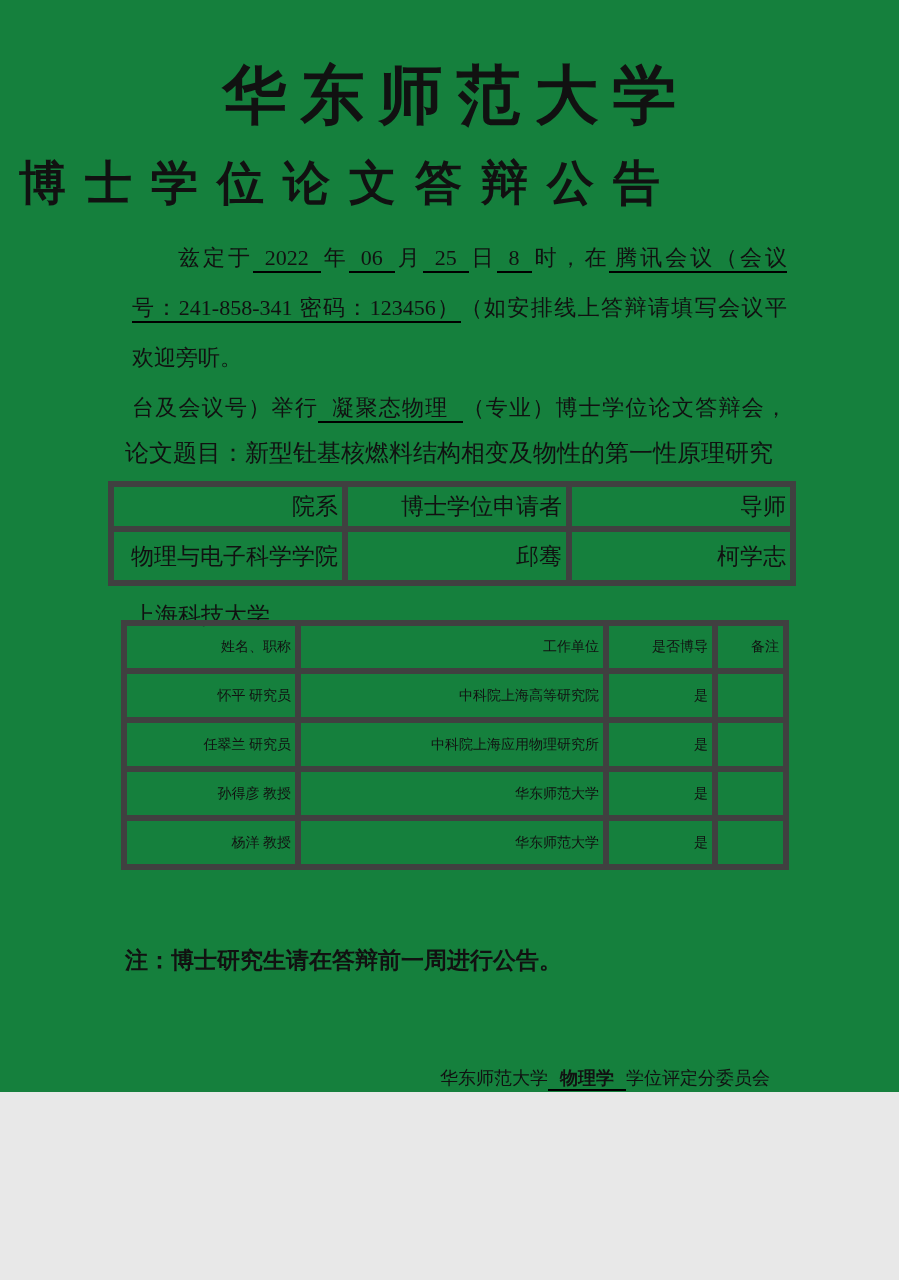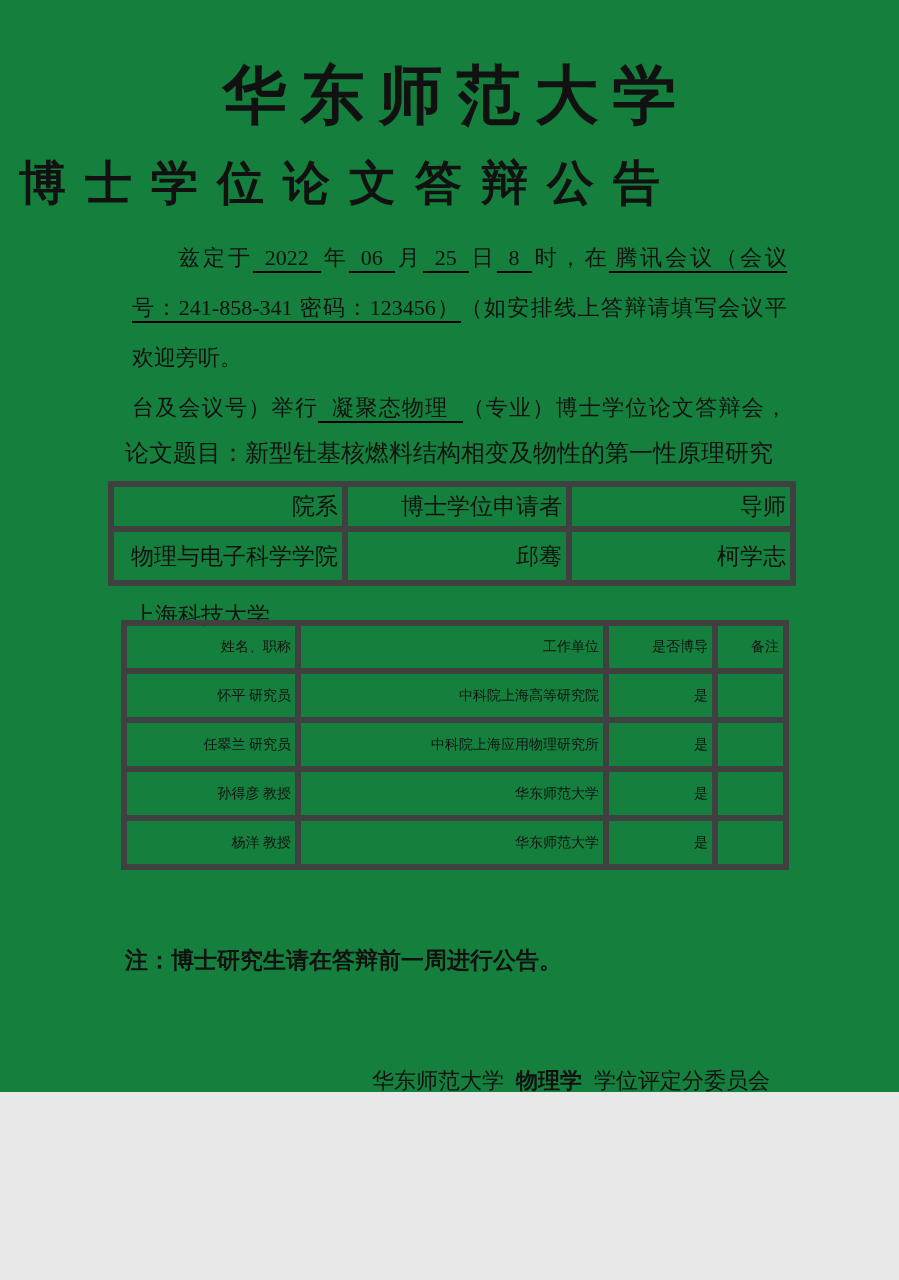--- a/index.html
+++ b/index.html
@@ -71,21 +71,21 @@
     position:absolute;top:600px;left:132px;
     font-size:23px;
   }
   .note{
     position:absolute;top:945px;left:125px;
     font-size:23px;font-weight:700;
   }
   
   .f1{
     position:absolute;top:1066px;right:129px;
-    font-size:22px;white-space:nowrap;
+    font-size:18px;white-space:nowrap;
   }
   .f1 .major{font-weight:700;border-bottom:2px solid #000;padding:0 12px 1px 12px;}
   .f2{
     position:absolute;top:1114px;right:233px;
     font-size:22px;letter-spacing:4px;white-space:nowrap;
   }
   .f3{
     position:absolute;top:1163px;right:117px;
     font-size:22px;white-space:nowrap;
   }

